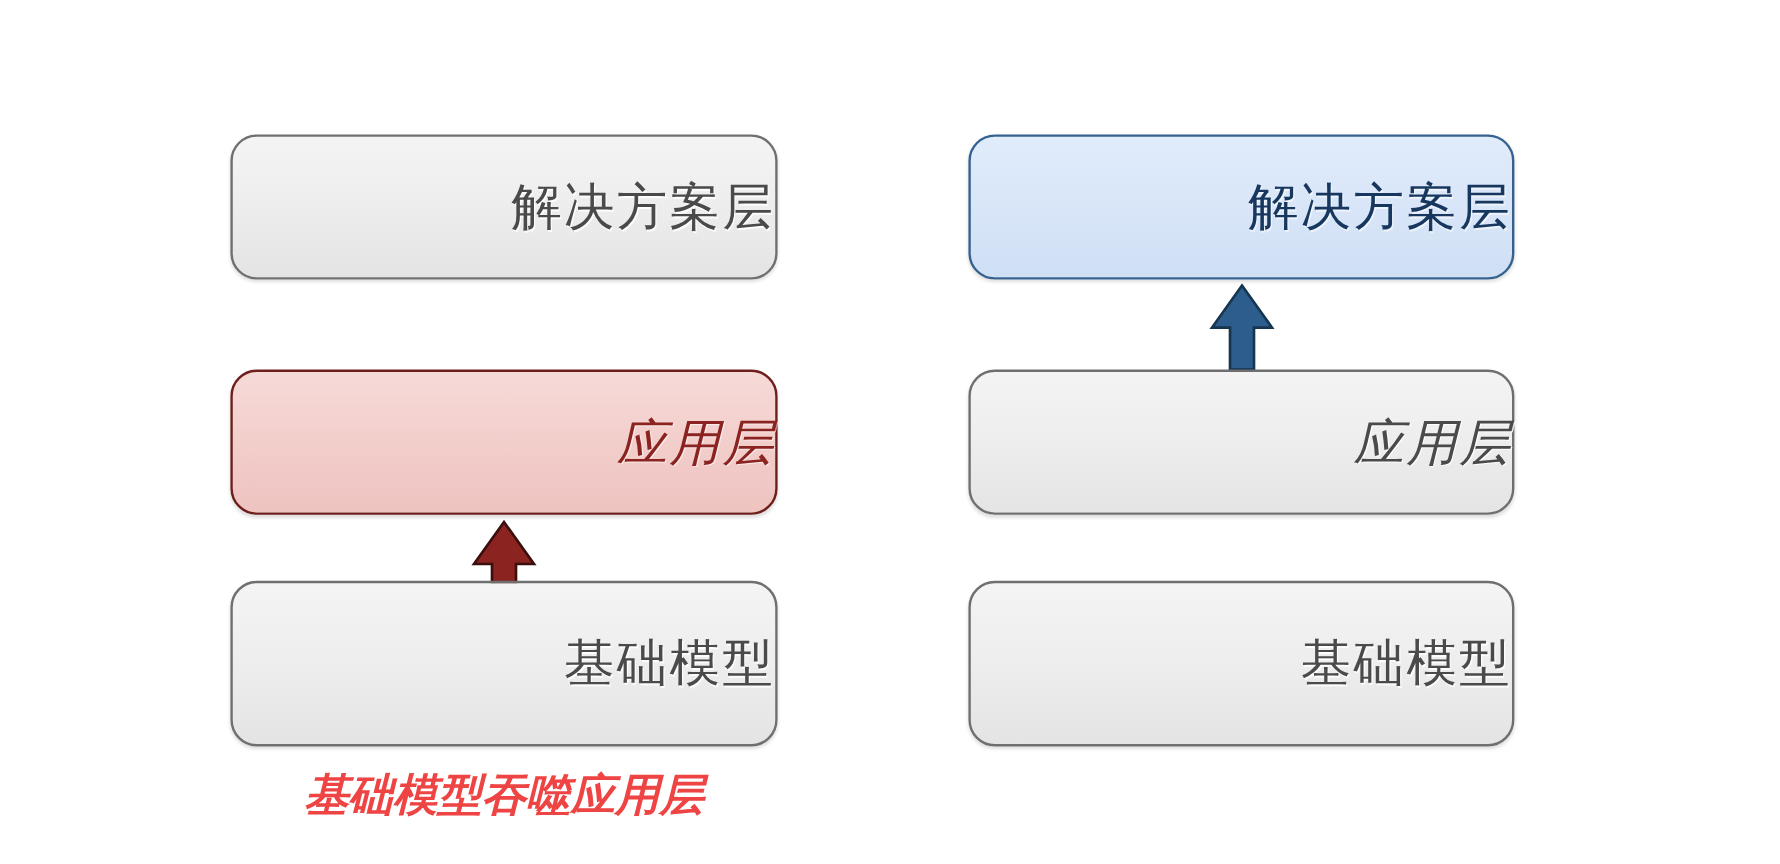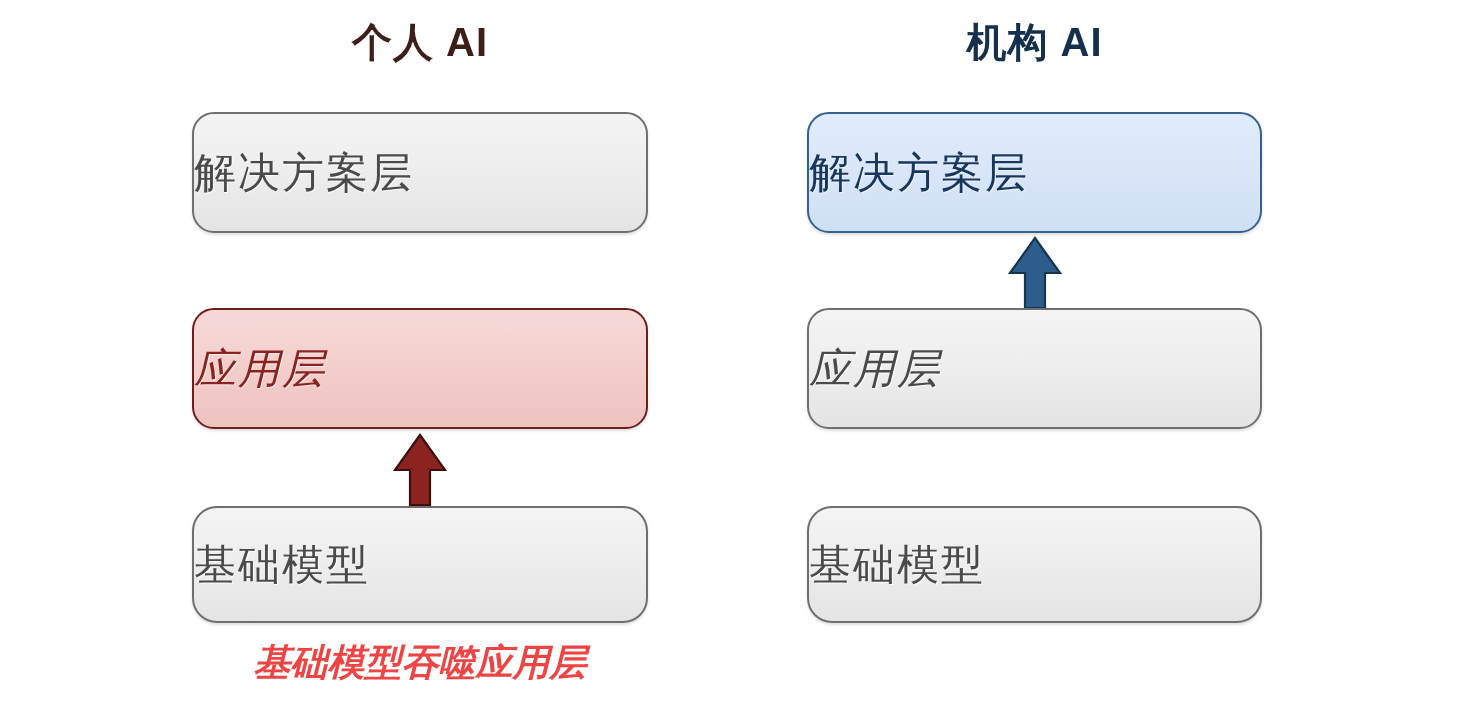--- a/index.html
+++ b/index.html
@@ -46,21 +46,21 @@
   .col-title.right-title { color: #14304d; }
 
   .layer-box {
     position: absolute;
     left: 0;
     width: 100%;
     box-sizing: border-box;
     border-radius: 22px;
     display: flex;
     align-items: center;
-    justify-content: flex-start;
+    justify-content: flex-end;
     font-size: 42px;
     line-height: 1;
     letter-spacing: 2px;
     white-space: nowrap;
   }
 
   
   .layer-box.neutral {
     background: linear-gradient(180deg, #f4f4f4 0%, #eeeeee 45%, #e4e4e4 100%);
     border: 2px solid #6f6f6f;
@@ -83,21 +83,21 @@
     background: linear-gradient(180deg, #e0ecfb 0%, #d8e5f8 55%, #cfdff4 100%);
     border: 2px solid #35618f;
     color: #17375e;
     box-shadow: 0 2px 3px rgba(0,0,0,0.13);
     text-shadow: 1px 1px 0 rgba(255,255,255,0.55);
   }
 
   
   .slot-top    { top: 112px; height: 121px; }
   .slot-mid    { top: 308px; height: 121px; font-style: italic; }
-  .slot-bottom { top: 506px; height: 117px; border-radius: 25px; }
+  .slot-bottom { top: 484px; height: 138px; }
 
   .arrow {
     position: absolute;
     left: 50%;
     transform: translateX(-50%);
     width: 56px;
     height: 74px;
   }
   .arrow.left-arrow  { top: 433px; }
   .arrow.right-arrow { top: 236px; }
@@ -117,21 +117,20 @@
   .caption.red-caption  { color: #ef4444; font-style: italic; }
   .caption.blue-caption { color: #1d4768; }
 </style>
 </head>
 <body>
 
 <div class="canvas">
 
   <div class="column left">
 
-    <div class="col-title left-title">个人 AI</div>
 
     <div class="layer-box neutral slot-top">
       <span>解决方案层</span>
     </div>
 
     <div class="layer-box accent-red slot-mid">
       <span>应用层</span>
     </div>
 
     <svg class="arrow left-arrow" viewBox="0 0 56 74">
@@ -140,21 +139,20 @@
 
     <div class="layer-box neutral slot-bottom">
       <span>基础模型</span>
     </div>
 
     <div class="caption red-caption">基础模型吞噬应用层</div>
   </div>
 
   <div class="column right">
 
-    <div class="col-title right-title">机构 AI</div>
 
     <div class="layer-box accent-blue slot-top">
       <span>解决方案层</span>
     </div>
 
     <svg class="arrow right-arrow" viewBox="0 0 56 74">
       <polygon points="28,2 53,37 38,37 38,72 18,72 18,37 3,37" fill="#2c5d8c" stroke="#16354f" stroke-width="2.2" stroke-linejoin="miter"></polygon>
     </svg>
 
     <div class="layer-box neutral slot-mid">

